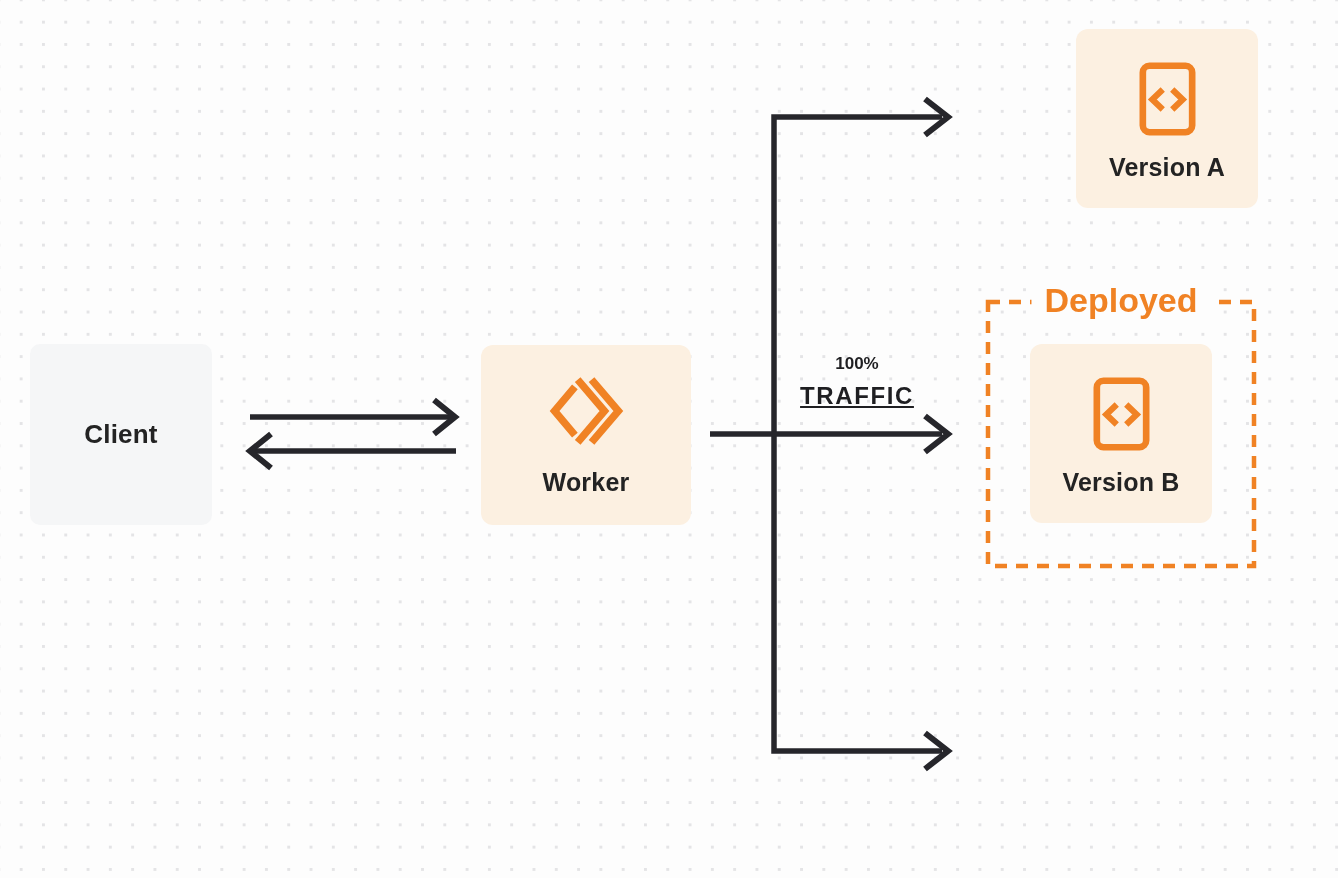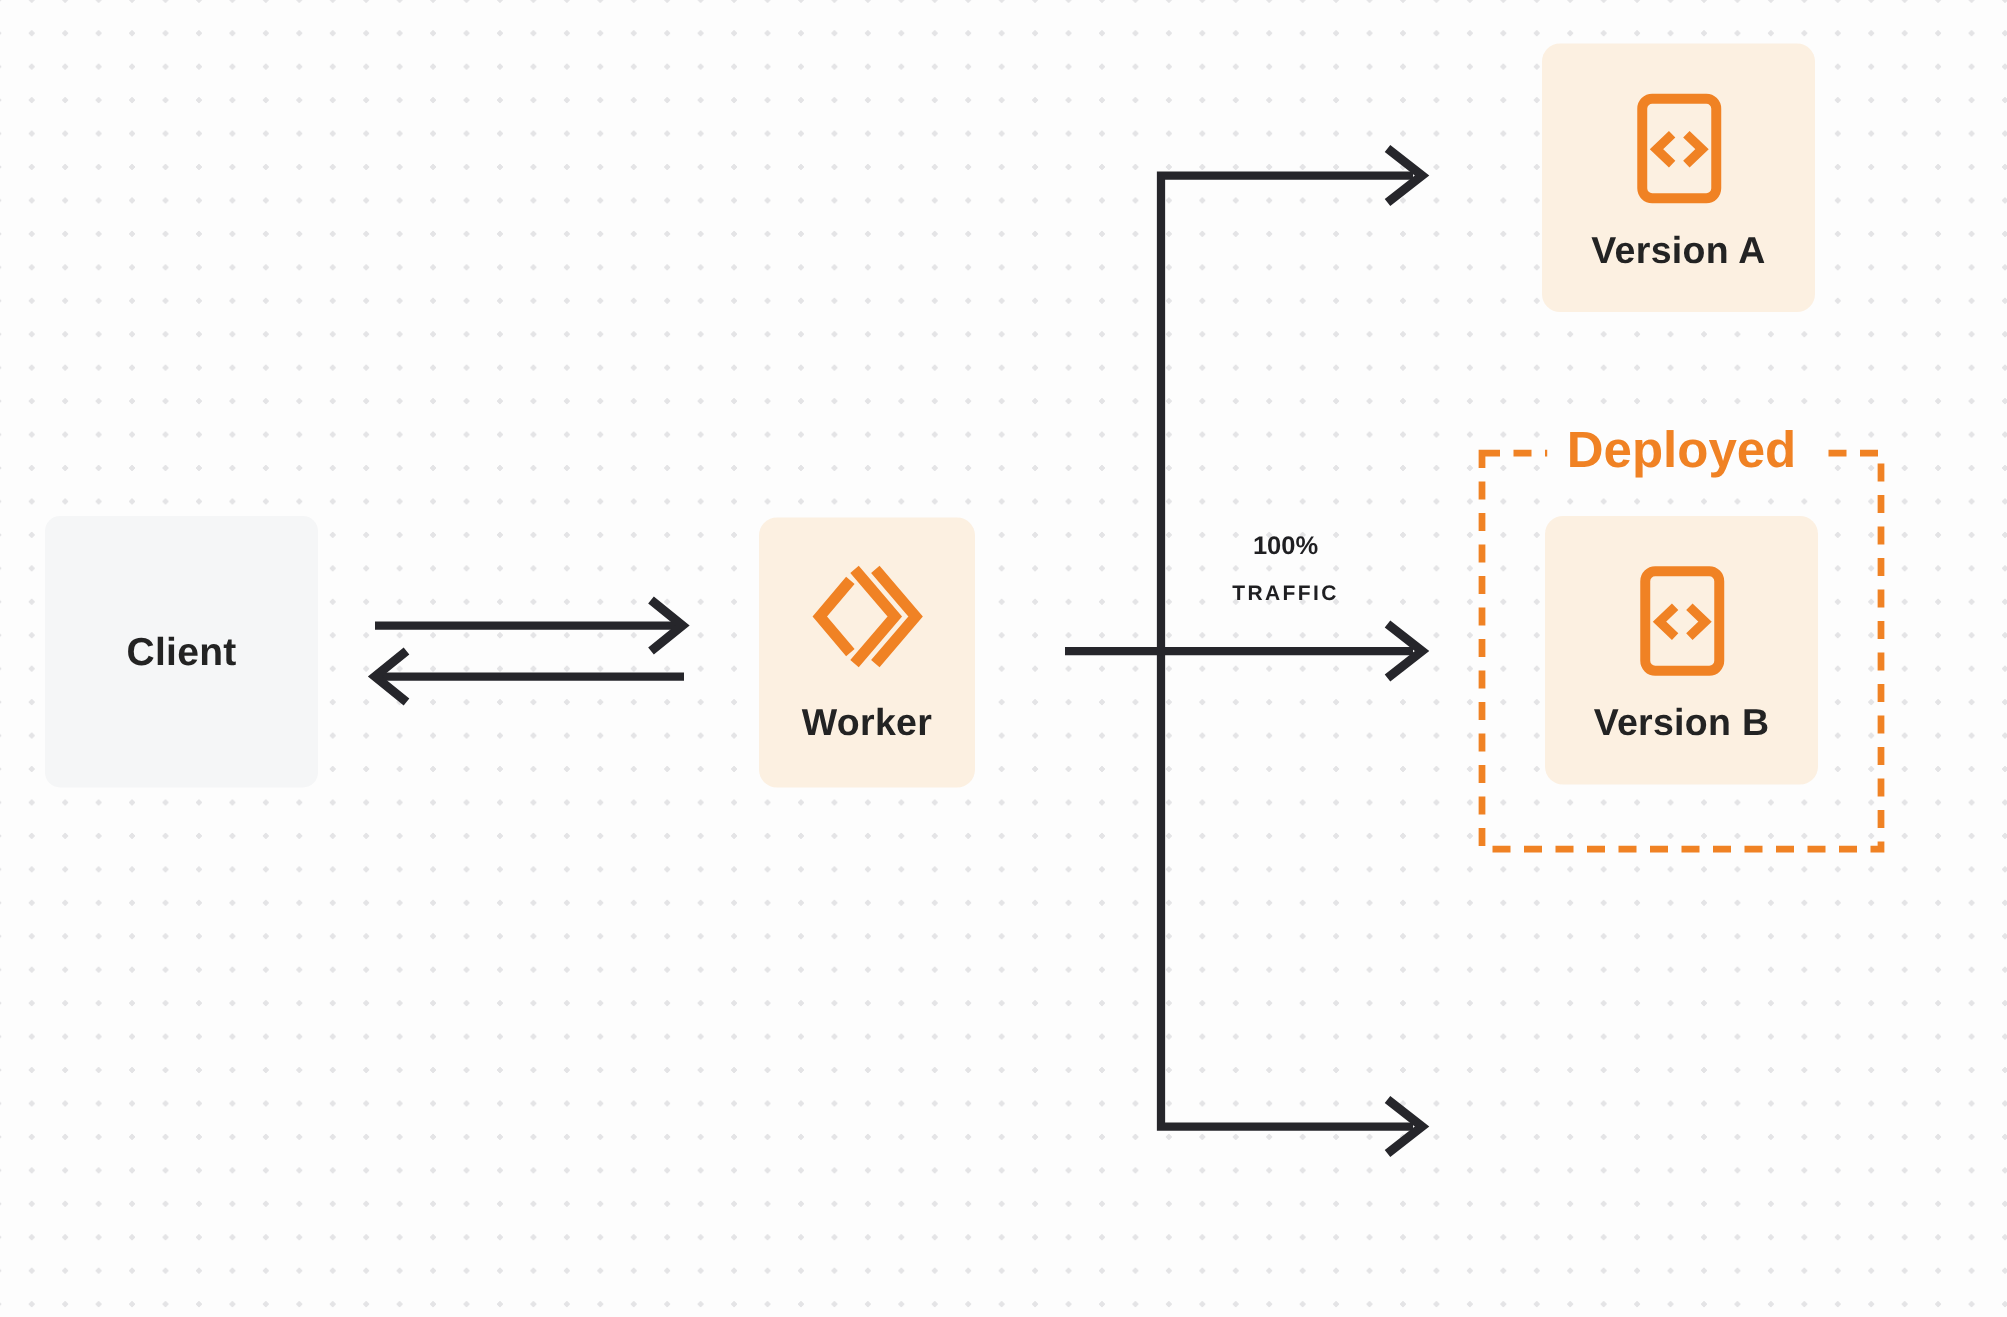--- a/index.html
+++ b/index.html
@@ -61,32 +61,32 @@
     letter-spacing: 0.2px;
   }
   .node-client {
     left: 30px; top: 344px;
     width: 182px; height: 181px;
     background: var(--box-gray);
     border-radius: 10px;
   }
   .node-client .node-label { font-size: 26px; }
   .node-worker {
-    left: 506px; top: 345px;
-    width: 144px; height: 180px;
+    left: 481px; top: 345px;
+    width: 210px; height: 180px;
     background: var(--box-cream);
     gap: 20px;
   }
   .node-version {
     width: 182px; height: 179px;
     background: var(--box-cream);
     gap: 17px;
     padding-top: 6px;
   }
-  .node-version-a { left: 1028px; top: 29px; }
+  .node-version-a { left: 1076px; top: 29px; }
   .node-version-b { left: 1030px; top: 344px; }
   .node-version-c { left: 1028px; top: 661px; }
   .icon-svg { display: block; overflow: visible; }
   .orange-stroke {
     stroke: var(--accent-orange);
     fill: none;
     stroke-linecap: butt;
     stroke-linejoin: miter;
   }
   .deployed-box {
@@ -110,21 +110,21 @@
   }
   .traffic-label {
     position: absolute;
     left: 786px; top: 349px;
     width: 142px;
     text-align: center;
     color: #1f1f22;
     font-weight: 700;
   }
   .traffic-line1 { font-size: 17px; line-height: 30px; }
-  .traffic-line2 { font-size: 14px; line-height: 33px; letter-spacing: 1.6px; }
+  .traffic-line2 { font-size: 24px; line-height: 33px; letter-spacing: 1.6px; text-decoration: underline; }
 </style>
 </head>
 <body>
 
 <div class="canvas">
 
   <svg class="arrows-layer" viewBox="0 0 1338 878" width="1338" height="878">
 
     <path class="arrow-stroke" d="M250,417 H451"></path>
     <path class="arrow-head" d="M434,400 L455,417 L434,434"></path>

